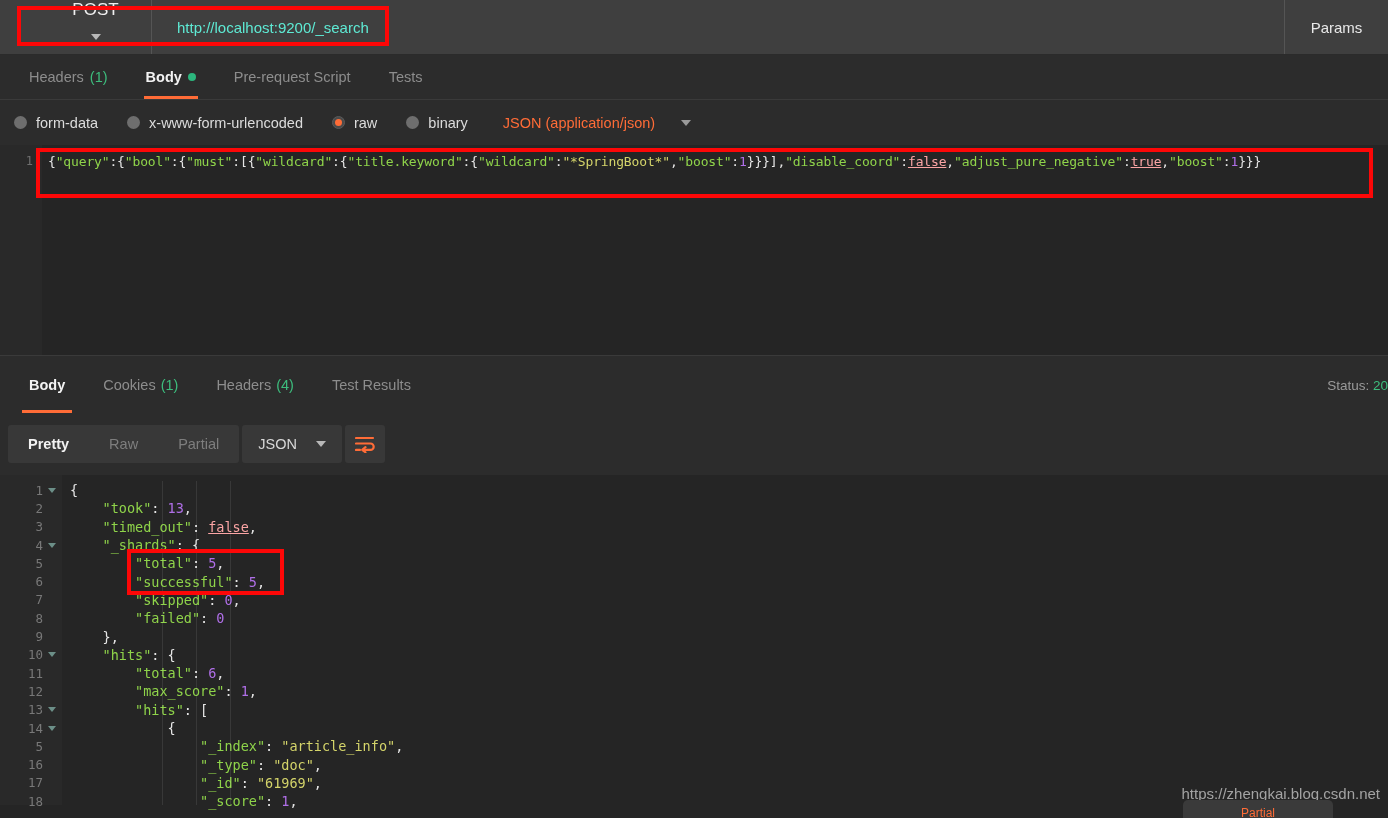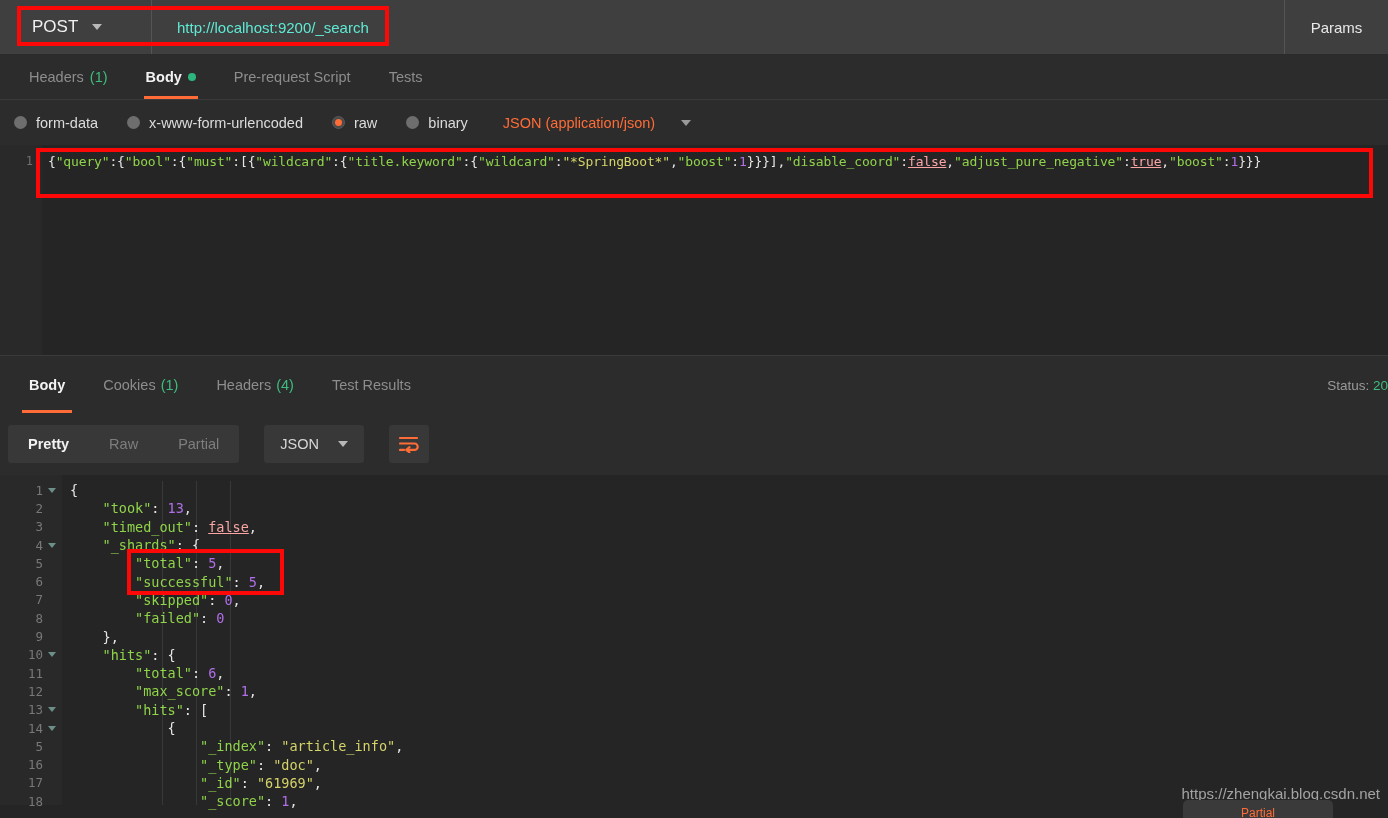--- a/index.html
+++ b/index.html
@@ -12,22 +12,23 @@
   body { position: relative; }
 
   
   .urlbar {
     height: 55px; background: #3f3f3f;
     display: flex; align-items: stretch;
     border-bottom: 1px solid #2b2b2b;
   }
   .method-wrap {
     width: 152px; display: flex; align-items: center;
-    padding-left: 32px; gap: 14px;
+    padding-left: 40px; gap: 14px;
     border-right: 1px solid #555;
+    flex-direction: column;
   }
   .method-label { color: #f0f0f0; font-size: 17px; }
   .caret { width: 0; height: 0; border-left: 5px solid transparent;
            border-right: 5px solid transparent; border-top: 6px solid #b8b8b8; }
   .url-input-wrap { flex: 1; display: flex; align-items: center; padding-left: 25px; }
   .url-text { color: #5eead4; font-size: 15px; }
   .params-btn {
     width: 104px; display: flex; align-items: center; justify-content: center;
     color: #e8e8e8; font-size: 15px; border-left: 1px solid #555;
   }
@@ -103,21 +104,21 @@
     height: 3px; background: #ff6c37;
   }
   .status-wrap {
     position: absolute; right: 0px; top: 50%; transform: translateY(-50%);
     font-size: 13.5px; color: #9a9a9a; white-space: nowrap;
   }
   .status-code { color: #3dbd7d; }
 
   .resp-toolbar {
     height: 62px; background: #2c2c2c; display: flex; align-items: center;
-    padding-left: 8px; gap: 25px;
+    padding-left: 8px; gap: 3px;
   }
   .seg { background: #383838; border-radius: 3px; display: flex; height: 38px; align-items: stretch; }
   .seg-item { display: flex; align-items: center; padding: 0 20px; color: #7e7e7e; font-size: 14.5px; }
   .seg-item.active { color: #f2f2f2; font-weight: bold; }
   .fmt-box {
     background: #383838; border-radius: 3px; height: 38px;
     display: flex; align-items: center; gap: 19px; padding: 0 16px;
     color: #d8d8d8; font-size: 14.5px;
   }
   .wrap-btn {

